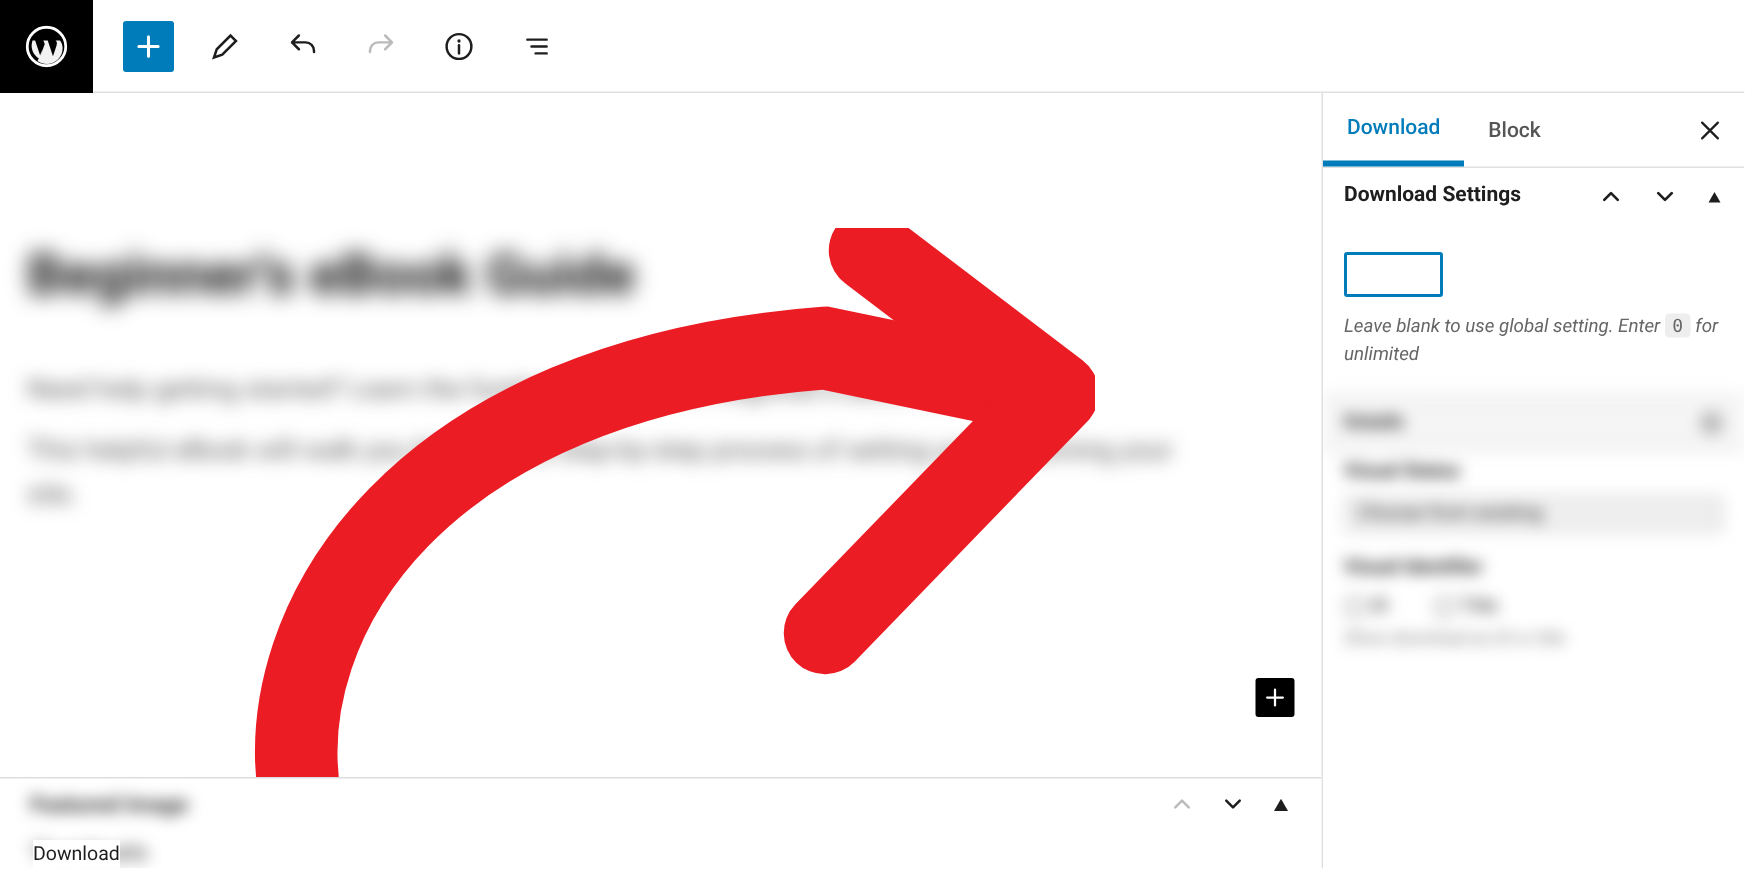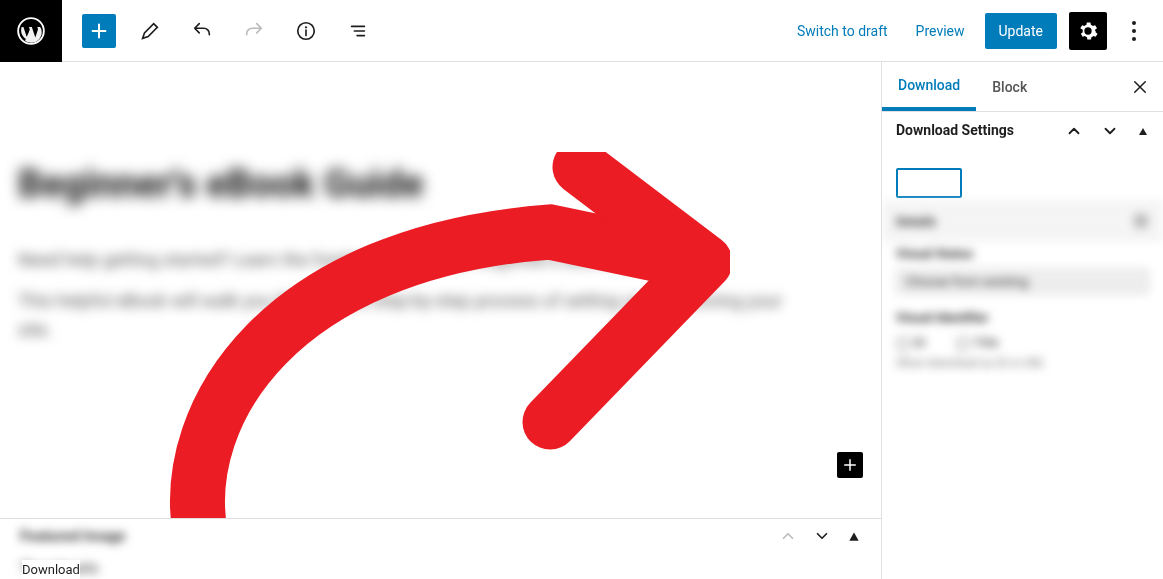--- a/index.html
+++ b/index.html
@@ -104,37 +104,20 @@
     <div class="icon-btn">
       <svg width="22" height="22" viewBox="0 0 24 24">
           <circle cx="12" cy="12" r="9" fill="none" stroke="#1e1e1e" stroke-width="1.8"></circle>
           <circle cx="12" cy="8" r="1.2" fill="#1e1e1e"></circle>
           <path d="M12 11v6" stroke="#1e1e1e" stroke-width="1.8" stroke-linecap="round"></path>
         </svg>
     </div>
     <div class="icon-btn">
       <svg width="22" height="22" viewBox="0 0 24 24">
           <path d="M5 7h14M8 12h11M11 17h8" stroke="#1e1e1e" stroke-width="1.8" stroke-linecap="round"></path>
-        </svg>
-    </div>
-  </div>
-  <div class="topbar-right">
-    <span class="link-btn">Switch to draft</span>
-    <span class="link-btn">Preview</span>
-    <span class="update-btn">Update</span>
-    <div class="settings-btn">
-      <svg width="22" height="22" viewBox="0 0 24 24" fill="#fff">
-          <path d="M12 8a4 4 0 100 8 4 4 0 000-8zm8.4 4a8.4 8.4 0 01-.1 1.3l2.1 1.6-2 3.5-2.5-1a8.4 8.4 0 01-2.2 1.3l-.4 2.6h-4l-.4-2.6a8.4 8.4 0 01-2.2-1.3l-2.5 1-2-3.5 2.1-1.6a8.4 8.4 0 010-2.6L3.6 9.1l2-3.5 2.5 1A8.4 8.4 0 0110.3 5.3l.4-2.6h4l.4 2.6a8.4 8.4 0 012.2 1.3l2.5-1 2 3.5-2.1 1.6c.1.4.1.9.1 1.3z"></path>
-        </svg>
-    </div>
-    <div class="dots-btn">
-      <svg width="6" height="22" viewBox="0 0 6 22">
-          <circle cx="3" cy="3" r="2" fill="#1e1e1e"></circle>
-          <circle cx="3" cy="11" r="2" fill="#1e1e1e"></circle>
-          <circle cx="3" cy="19" r="2" fill="#1e1e1e"></circle>
         </svg>
     </div>
   </div>
 </div>
 
 <div class="main-area">
   <div class="editor-canvas">
     <div class="blur-title">Beginner's eBook Guide</div>
     <div class="blur-p1">Need help getting started? Learn the fundamentals in our beginner's eBook guide.</div>
     <div class="blur-p2">This helpful eBook will walk you through the step-by-step process of setting up and running your site.</div>
@@ -205,20 +188,23 @@
               <path d="M4 20l8-14 8 14z" fill="#1e1e1e"></path>
             </svg>
           </span>
       </div>
     </div>
 
 
     <div class="sb-field">
       <input type="number" class="num-input" style="">
     </div>
+    <div class="sb-help">
+      <span>Leave blank to use global setting. Enter </span><span class="code-chip">0</span><span> for unlimited</span>
+    </div>
 
     <div class="sb-blur-block hd">
       <span>Details</span>
         <span class="bq"></span>
     </div>
     <div class="sb-blur-line"><b>Visual Status</b></div>
     <span class="sb-blur-chip">Choose from existing</span>
     <div class="sb-blur-line"><b>Visual Identifier</b></div>
     <div class="sb-radio-row">
       <span>◯ <span>ID</span></span>

